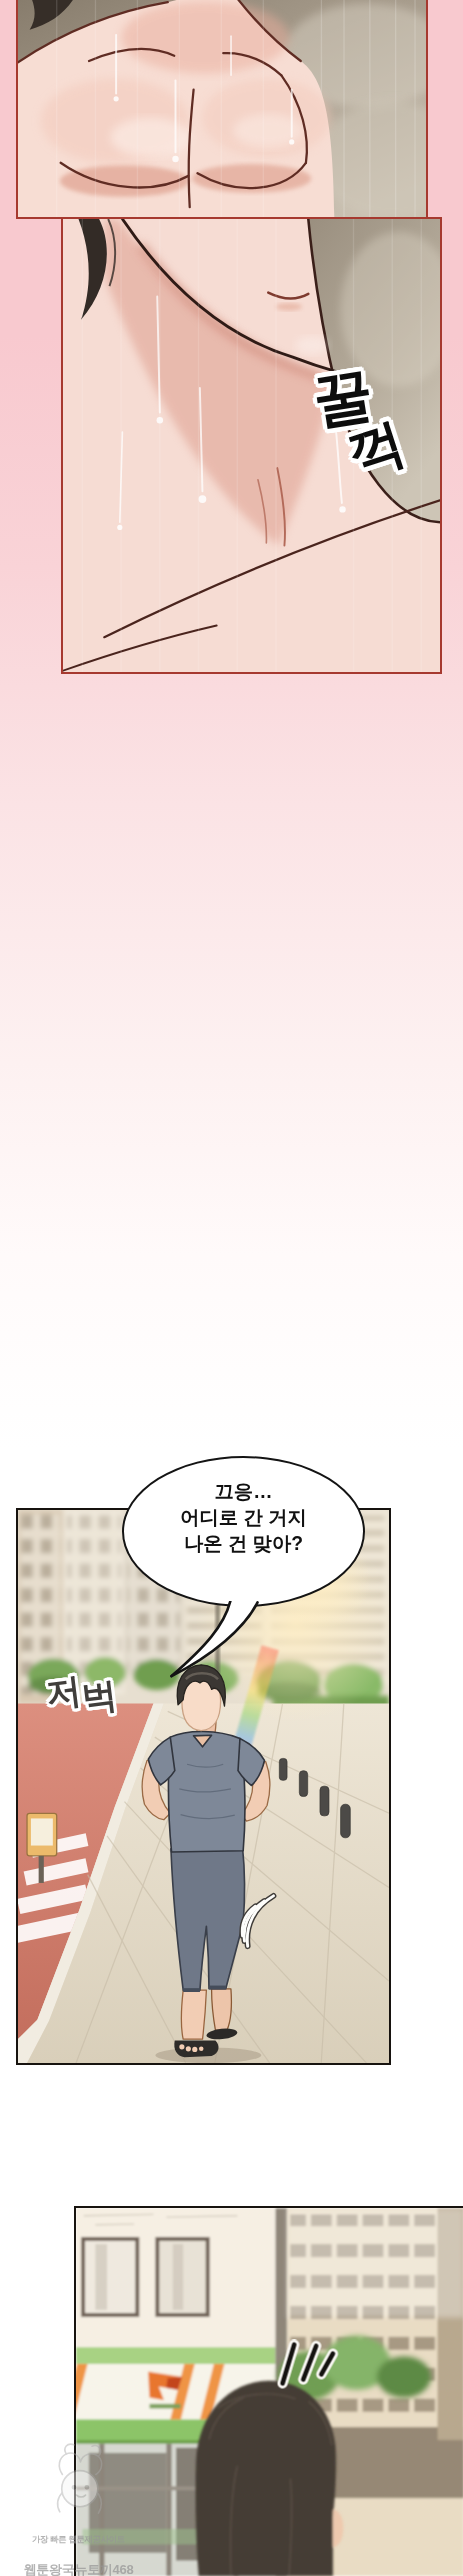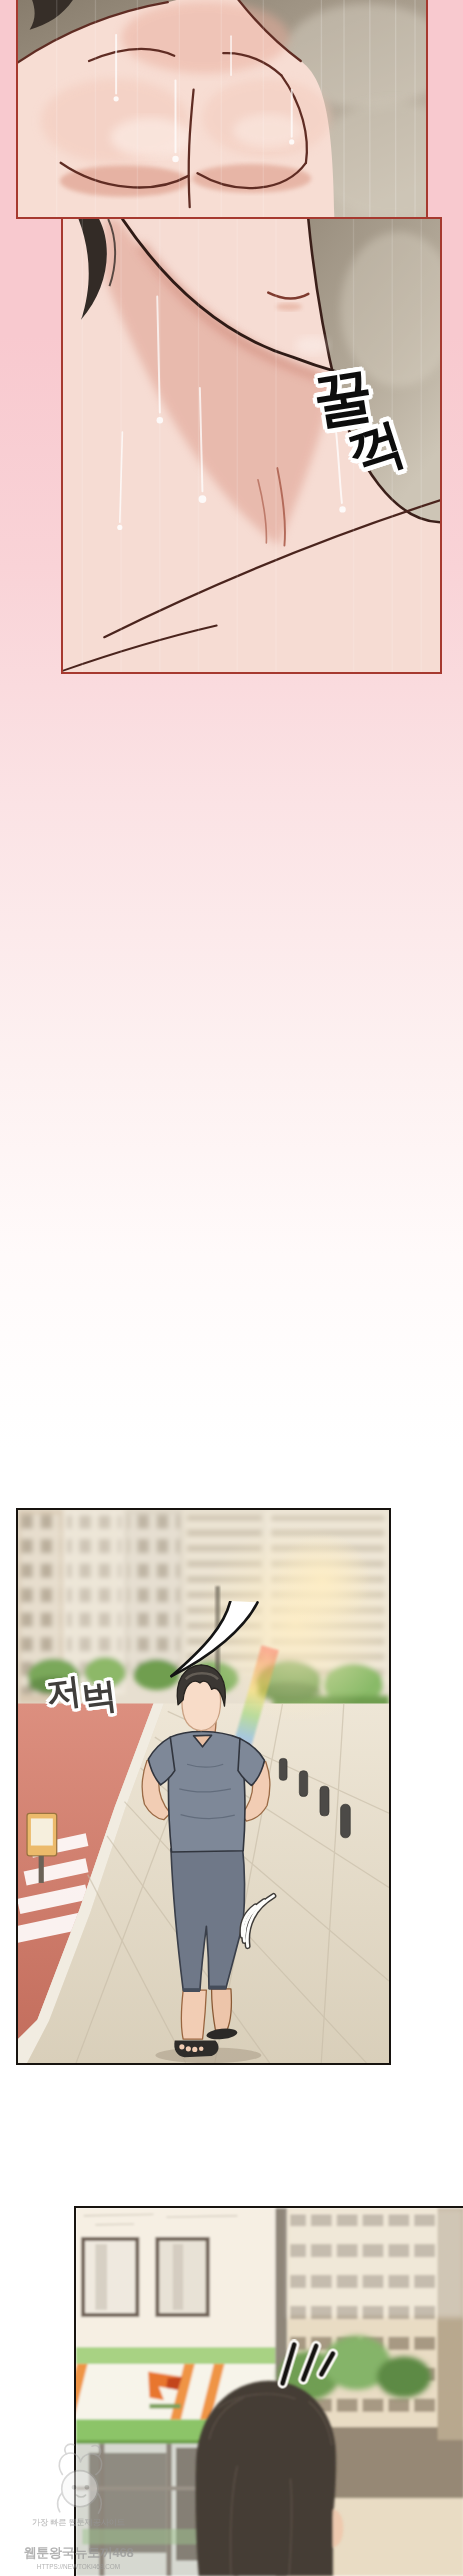--- a/index.html
+++ b/index.html
@@ -31,21 +31,21 @@
     1.9px 4.5px #fff,-1.9px 4.5px #fff,1.9px -4.5px #fff,-1.9px -4.5px #fff;}
   .sfx-gulp{left:251px;top:140px;width:103px;height:116px;color:#0d0d0d;}
   .sfx-gulp .g1{position:absolute;left:0;top:0;font-size:59px;transform:rotate(-9deg);}
   .sfx-gulp .g2{position:absolute;left:36px;top:54px;font-size:54px;transform:rotate(-18deg);}
   .sfx-step-left{left:28px;top:157px;font-size:35px;color:#403e3b;transform:rotate(-7deg);}
   .sfx-step-left .s2{display:inline-block;transform:translateY(9px);}
   .sfx-step-right{color:#9c9c9c;}
   
   .watermark{position:absolute;left:22px;top:2441px;width:113px;z-index:8;
     text-align:center;color:rgba(150,150,150,0.72);}
-  .watermark .wline1{font-size:8.4px;letter-spacing:-0.3px;margin-top:0;}
+  .watermark .wline1{font-size:8.4px;letter-spacing:-0.3px;margin-top:17px;font-weight:bold;}
   .watermark .wline2{font-size:13px;font-weight:700;letter-spacing:-0.3px;margin-top:16px;}
   .watermark .wline3{font-size:6.4px;margin-top:1.3px;}
 </style>
 </head>
 <body>
 
 <div class="page">
 
   <section class="panel panel-red" id="panel-torso">
     <svg class="art" viewBox="0 0 632 337" preserveAspectRatio="none">
@@ -331,20 +331,25 @@
     </svg>
     <div class="sfx sfx-step-left olw">
       <span class="s1">저</span><span class="s2">벅</span>
     </div>
     <div class="sfx sfx-step-right">
       
       
     </div>
   </section>
 
+  <div class="bubble">
+    <div>끄응…</div>
+    <div>어디로 간 거지</div>
+    <div>나온 건 맞아?</div>
+  </div>
   <svg class="bubble-tail" viewBox="0 0 150 122">
     <path d="M140,2 C120,42 70,84 7,116 C60,70 88,38 98,0 Z" fill="#ffffff"></path>
     <path d="M140,2 C120,42 70,84 7,116" fill="none" stroke="#141414" stroke-width="4" stroke-linecap="round"></path>
     <path d="M7,116 C60,70 88,38 98,0" fill="none" stroke="#141414" stroke-width="4" stroke-linecap="round"></path>
   </svg>
 
   <section class="panel panel-black" id="panel-store">
     <svg class="art" viewBox="0 0 601 571" preserveAspectRatio="none">
       <defs>
         <pattern id="winC" width="40" height="48" patternUnits="userSpaceOnUse">

